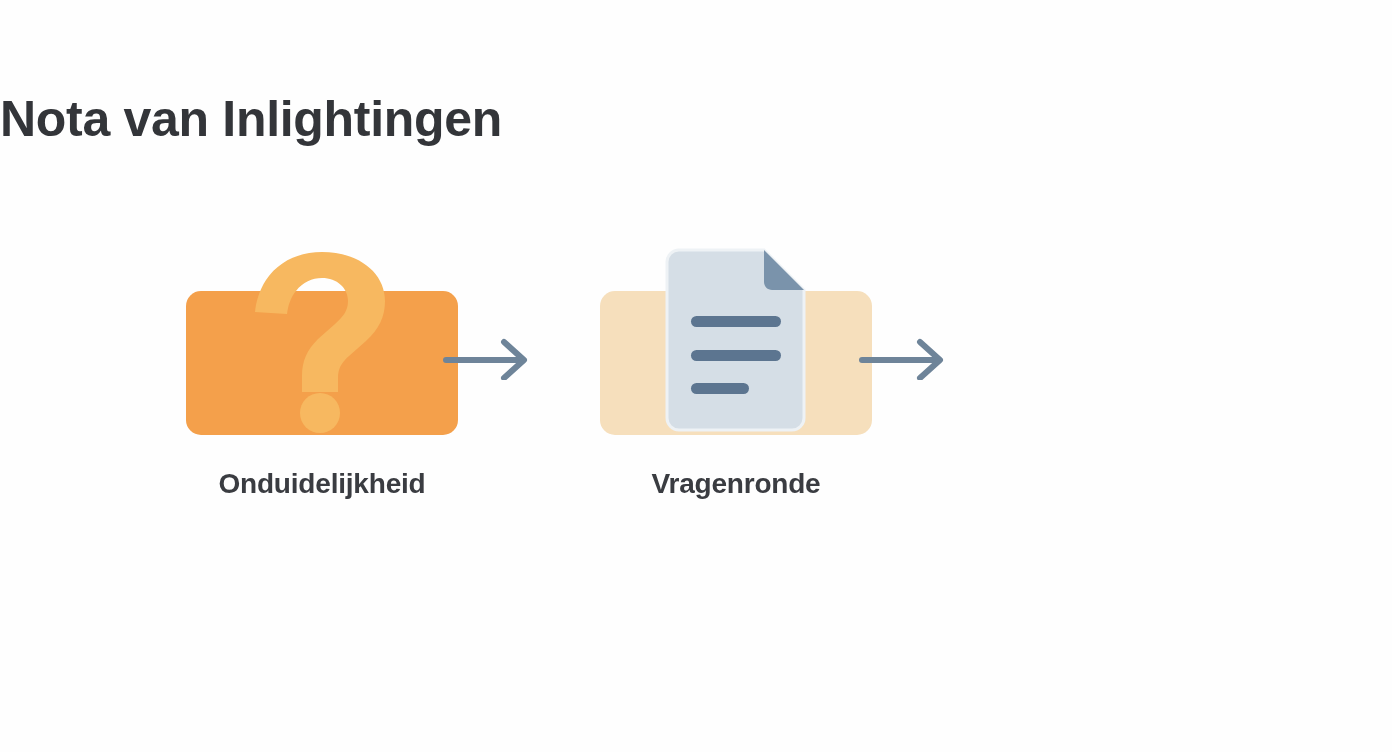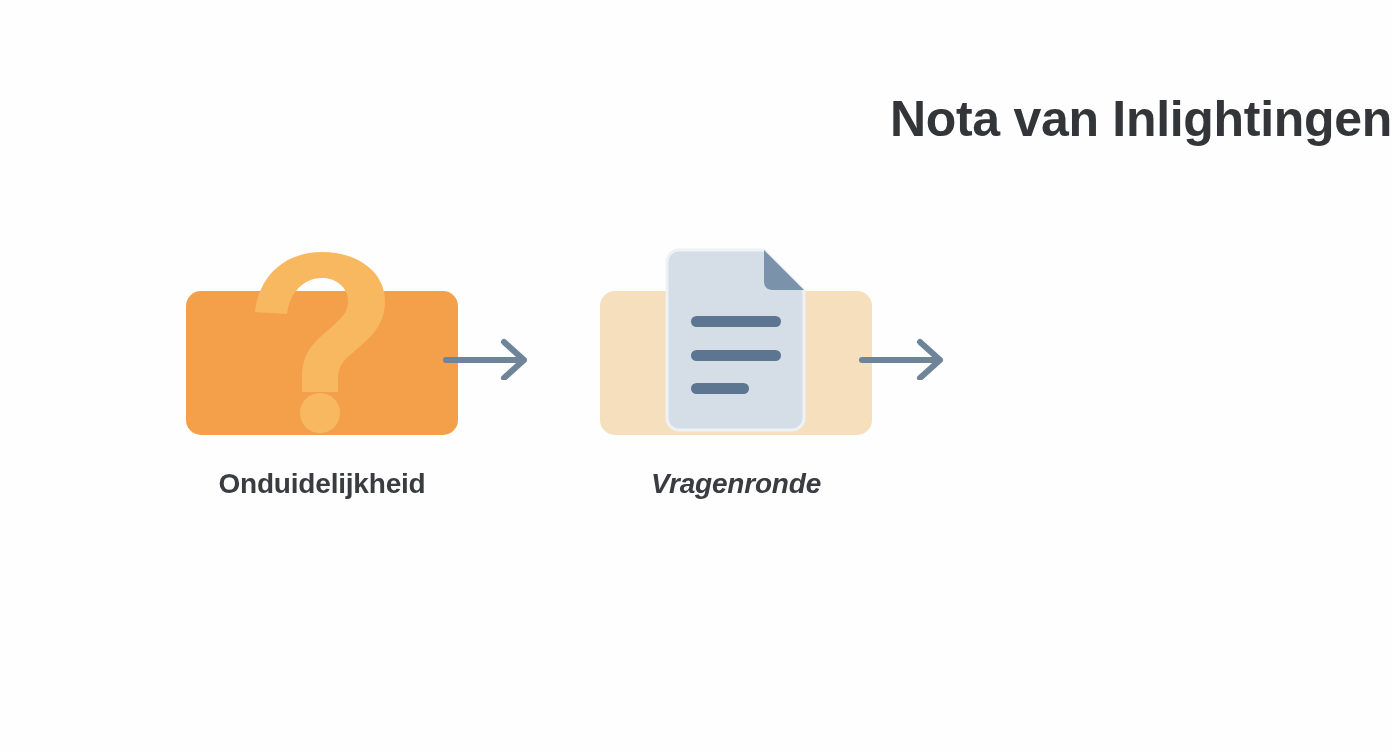--- a/index.html
+++ b/index.html
@@ -20,21 +20,21 @@
     inset: 0;
     background: #FEFEFE;
   }
 
   
   .title {
     position: absolute;
     top: 92px;
     left: 0;
     width: 1392px;
-    text-align: right;
+    text-align: left;
     font-size: 50px;
     font-weight: bold;
     letter-spacing: -0.3px;
     color: #333539;
     line-height: 1.1;
   }
 
   
   .flow {
     position: absolute;
@@ -45,21 +45,21 @@
     margin-left: 38px;
   }
 
   .step {
     position: absolute;
     top: 0;
     width: 340px;
     height: 280px;
   }
   .step-1 { left: 114px; }
-  .step-2 { left: 528px; font-style: italic; }
+  .step-2 { left: 528px; }
   .step-3 { left: 944px; }
 
   .card {
     position: absolute;
     top: 51px;
     left: 34px;
     width: 272px;
     height: 144px;
     border-radius: 15px;
   }

